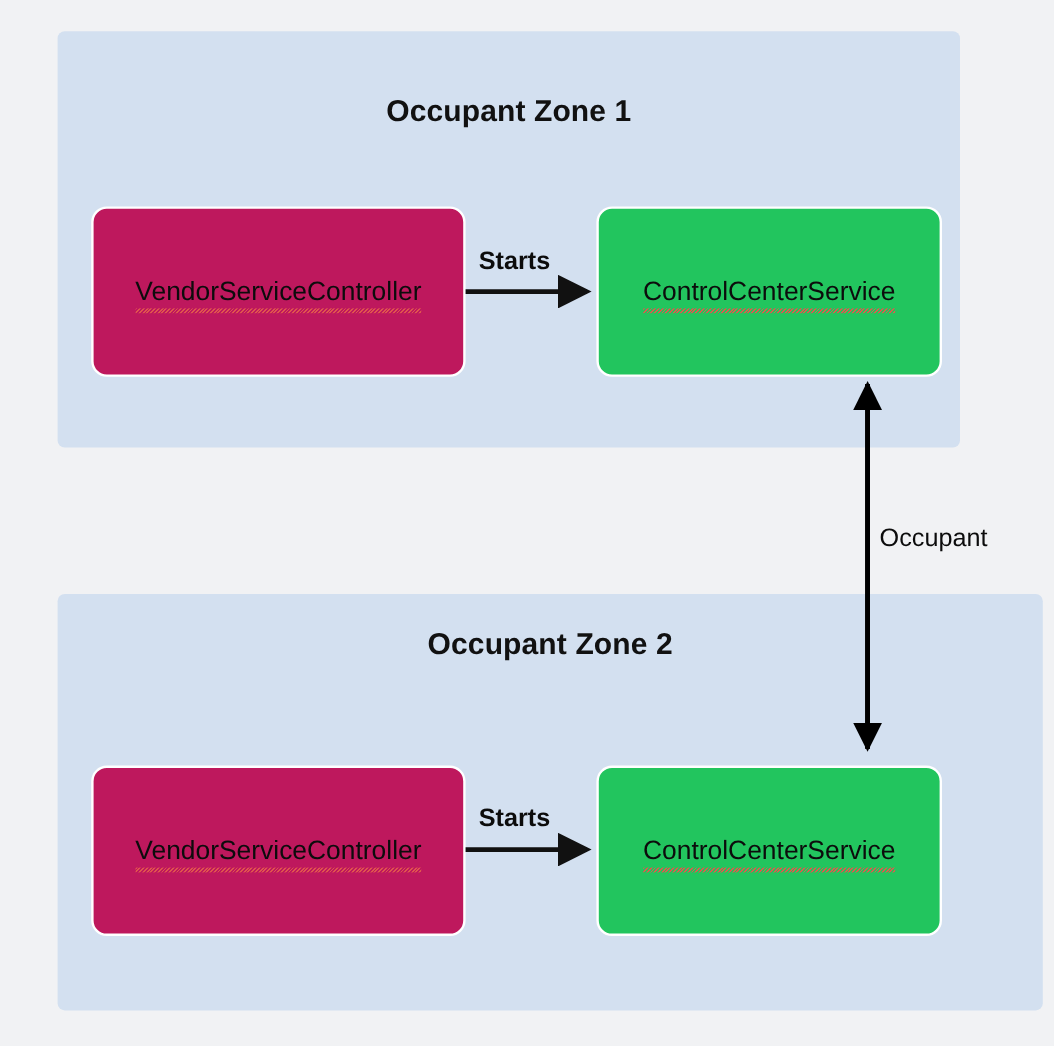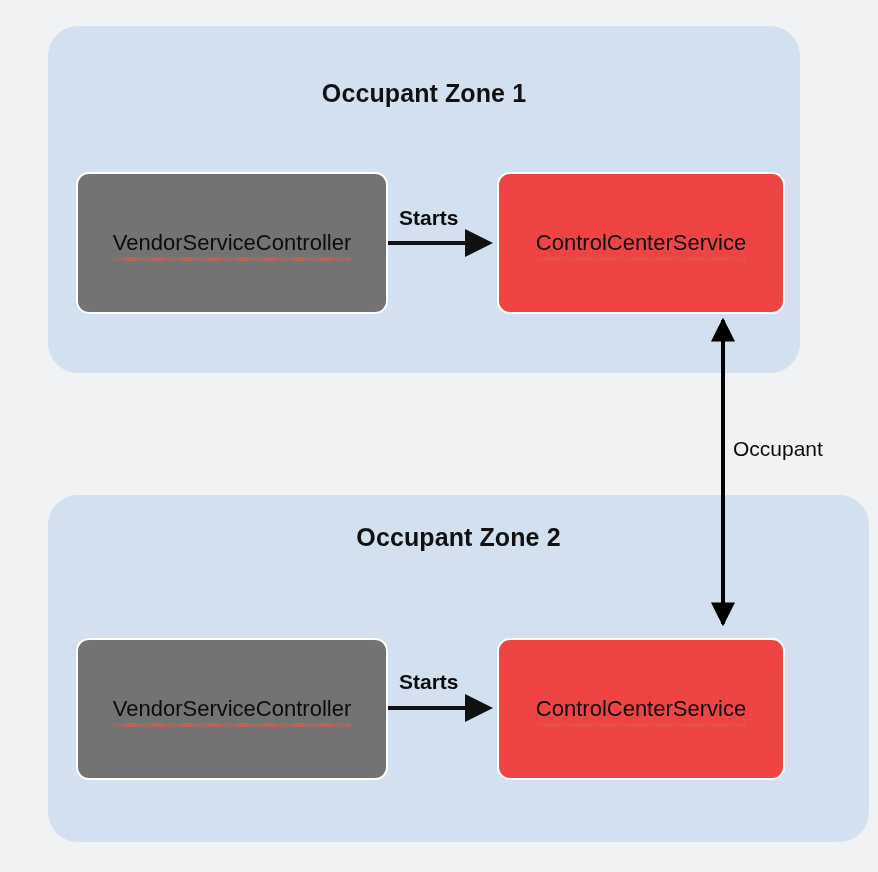--- a/index.html
+++ b/index.html
@@ -16,21 +16,21 @@
   #canvas {
     position: relative;
     width: 878px;
     height: 872px;
   }
 
   
   .zone {
     position: absolute;
     background: #d3e0f0;
-    border-radius: 30px;
+    border-radius: 6px;
     box-sizing: border-box;
   }
   #zone-1 { left: 48px; top: 26px;  width: 752px; height: 347px; }
   #zone-2 { left: 48px; top: 495px; width: 821px; height: 347px; }
 
   .zone-title {
     position: absolute;
     left: 0;
     right: 0;
     text-align: center;
@@ -45,22 +45,22 @@
   
   .node {
     position: absolute;
     box-sizing: border-box;
     border: 2px solid #ffffff;
     border-radius: 13px;
     display: flex;
     align-items: center;
     justify-content: center;
   }
-  .node.purple { background: #737373; }
-  .node.green  { background: #ef4444; }
+  .node.purple { background: #be185d; }
+  .node.green  { background: #22c55e; }
 
   .node-label {
     font-size: 22px;
     color: #0c0c0c;
     white-space: nowrap;
     position: relative;
     line-height: 1;
   }
   
   .node-label::after {

